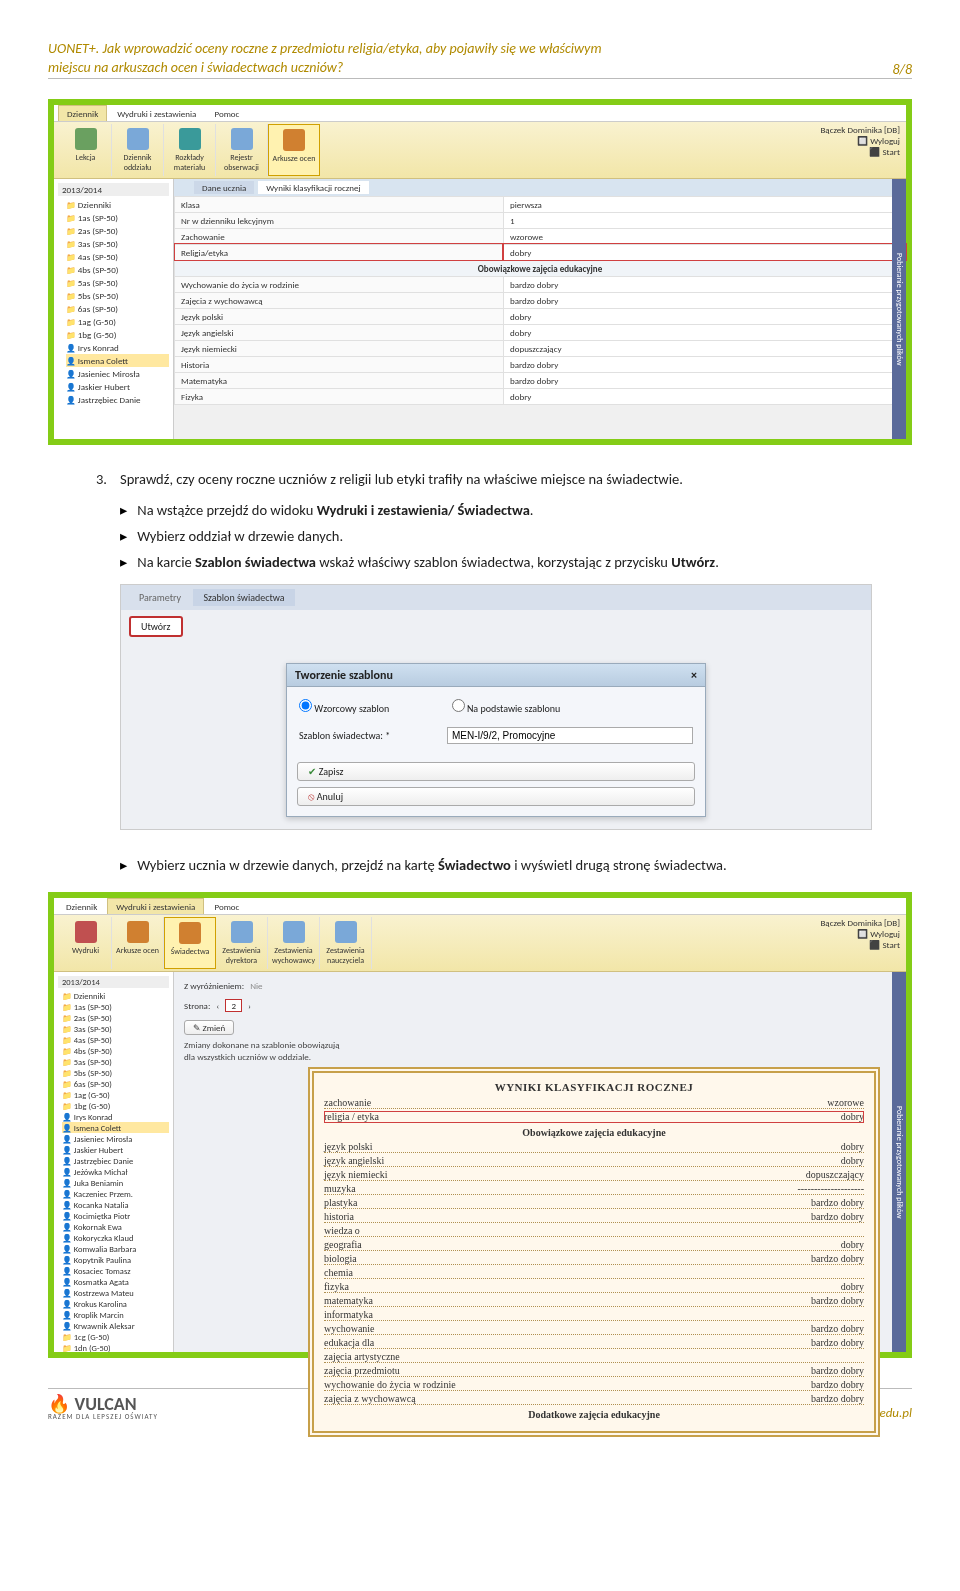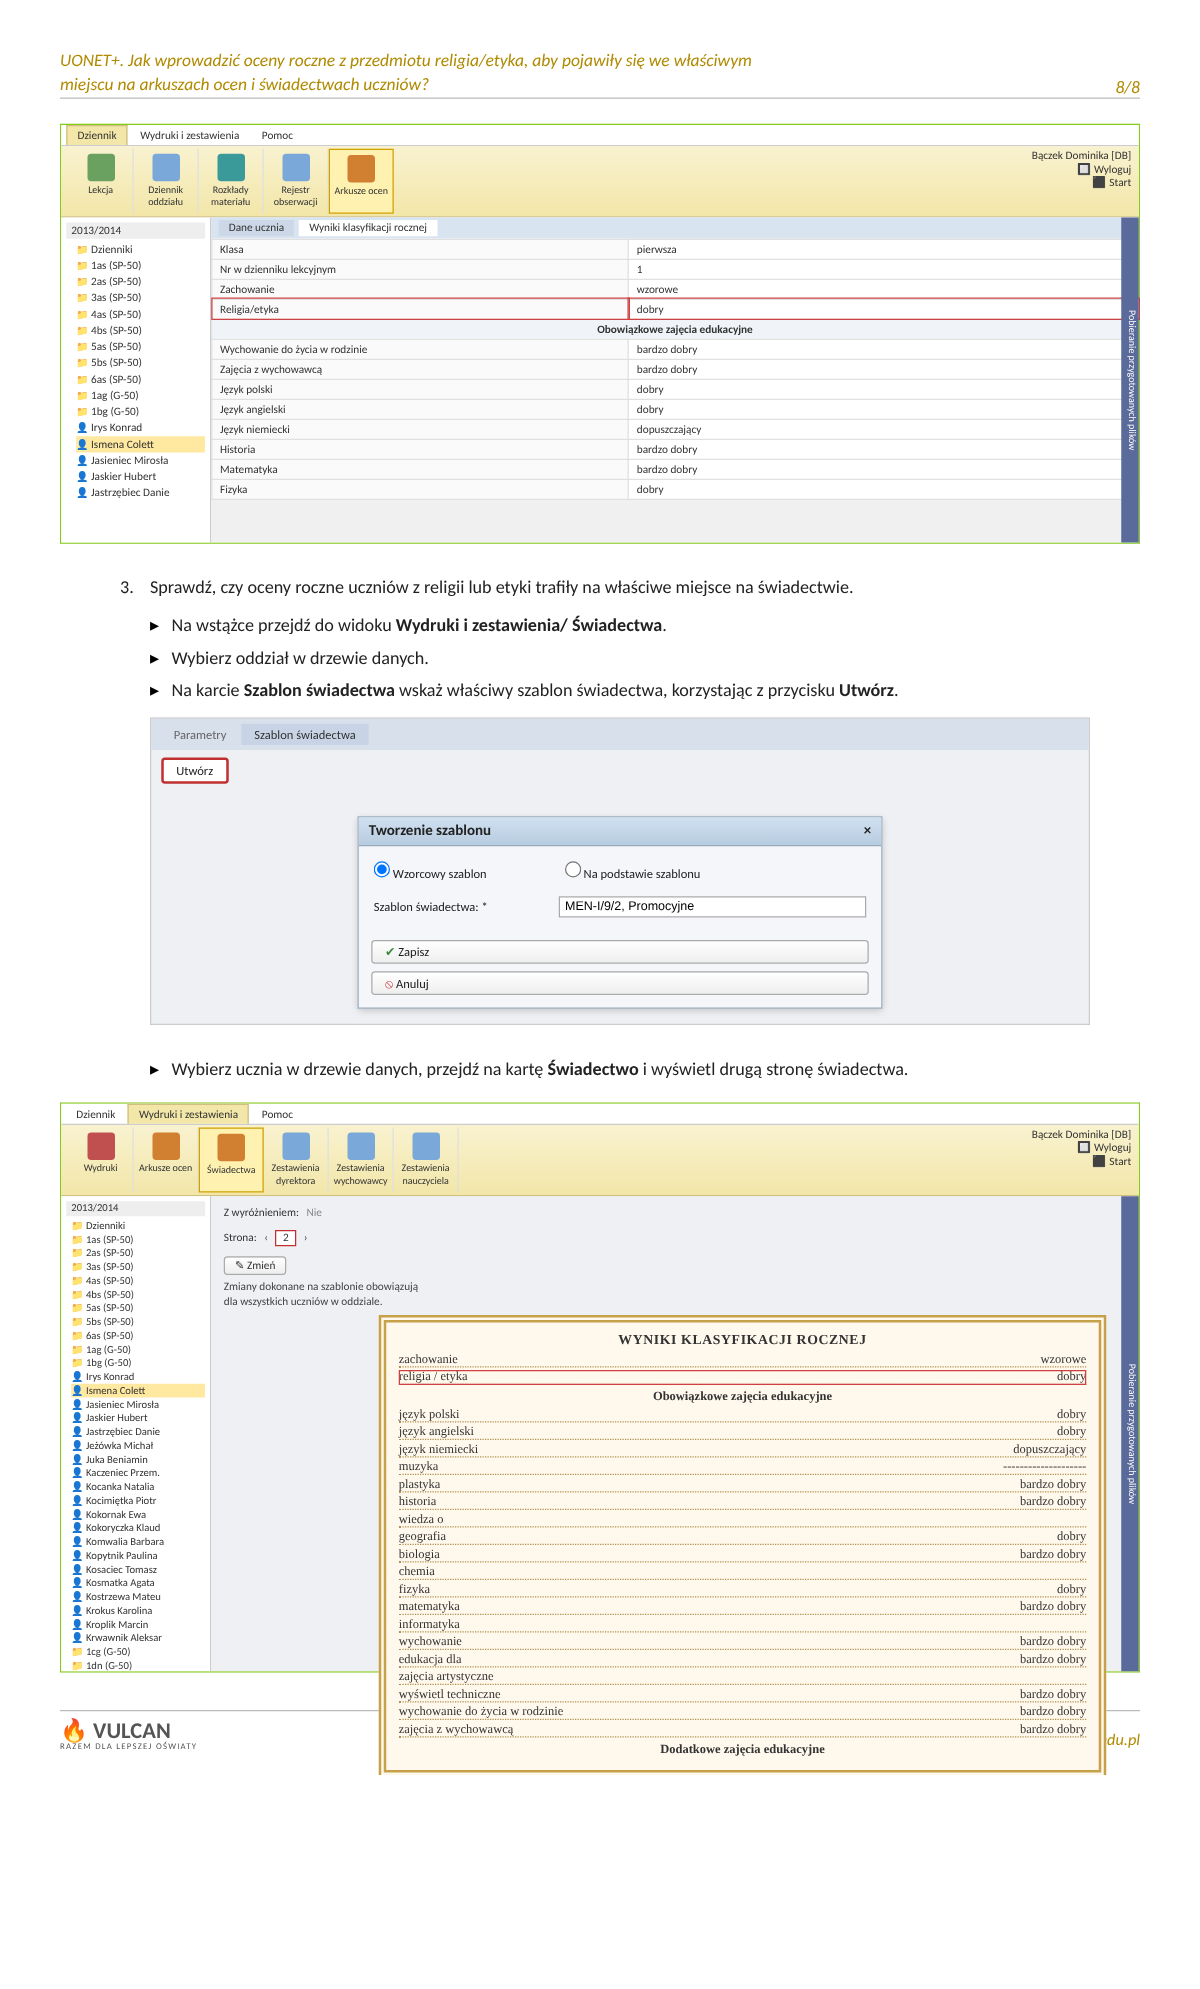--- a/index.html
+++ b/index.html
@@ -2,21 +2,21 @@
 <html><head>
 <meta charset="utf-8">
 <style>
   * { box-sizing: border-box; margin: 0; padding: 0; }
   body { font-family: Calibri, Arial, sans-serif; background: #fff; width: 960px; margin: 0 auto; color: #222; }
   .page { padding: 40px 48px 20px 48px; }
   .header-block { padding-bottom: 4px; }
   .header-title { color: #b08a00; font-style: italic; font-size: 14px; line-height: 1.35; }
   .header-line { display: flex; justify-content: space-between; align-items: flex-end; border-bottom: 1px solid #bbb; }
   .header-line .pg { color: #b08a00; font-style: italic; font-size: 14px; }
-  .screenshot { border: 1px solid #84cc16; margin: 16px 0 24px 0; background: #f7f7f7; font-size: 9px; color: #333; }
+  .screenshot { border: 6px solid #84cc16; margin: 16px 0 24px 0; background: #f7f7f7; font-size: 9px; color: #333; }
   .ribbon { display: flex; justify-content: space-between; background: linear-gradient(#f9f2d0,#f2e6a8); border-bottom: 1px solid #d0c080; padding: 2px 6px; font-size: 9px; }
   .ribbon-right { text-align: right; }
   .ribbon-tabs { background: #fff; border-bottom: 1px solid #ccc; padding: 0 4px; }
   .ribbon-tabs span { display: inline-block; padding: 2px 8px; font-size: 9px; }
   .ribbon-tabs .active { background: #f2e6a8; border: 1px solid #d0c080; border-bottom: none; }
   .toolbar { display: flex; gap: 0; background: linear-gradient(#fafafa,#eee); border-bottom: 1px solid #ccc; }
   .tbtn { width: 52px; text-align: center; padding: 4px 2px; font-size: 8px; border-right: 1px solid #e0e0e0; }
   .tbtn.active { background: #fff2b0; border: 1px solid #d0a000; }
   .tbtn .ic { width: 22px; height: 22px; margin: 0 auto 2px; background: #7aa8d8; border-radius: 3px; }
   .tbtn .ic.red { background: #c05050; }
@@ -25,21 +25,21 @@
   .tbtn .ic.orange { background: #d08030; }
   .body1 { display: flex; height: 260px; }
   .tree { width: 120px; background: #fff; border-right: 1px solid #ccc; padding: 4px; font-size: 9px; overflow: hidden; }
   .tree .year { background: #eee; padding: 1px 4px; margin-bottom: 2px; }
   .tree ul { list-style: none; margin-left: 8px; }
   .tree li { padding: 1px 0; white-space: nowrap; }
   .tree li::before { content: "📁 "; font-size: 8px; }
   .tree li.sel { background: #ffe8a0; }
   .tree li.person::before { content: "👤 "; }
   .main1 { flex: 1; background: #f0f0f0; position: relative; }
-  .subtabs { background: #d8e4f0; padding: 2px 6px; font-size: 9px; }
+  .subtabs { background: #d8e4f0; padding: 2px 20px; font-size: 9px; }
   .subtabs span { display: inline-block; padding: 1px 8px; background: #ccd8e8; margin-right: 2px; }
   .subtabs span.active { background: #fff; }
   .datatable { width: 100%; border-collapse: collapse; font-size: 9px; background: #fff; }
   .datatable td { border: 1px solid #e0e0e0; padding: 2px 6px; }
   .datatable td:first-child { width: 45%; background: #fafafa; }
   .datatable tr.hl td { outline: 1px solid #d04040; }
   .datatable .section td { text-align: center; background: #f0f4f8; font-weight: bold; }
   .sidebar-r { position: absolute; right: 0; top: 0; bottom: 0; width: 14px; background: #5a6a9a; color: #fff; writing-mode: vertical-rl; text-align: center; font-size: 8px; padding: 4px 1px; }
   .para { font-size: 14.5px; line-height: 1.5; margin: 18px 40px 8px 48px; }
   .para.num { display: flex; gap: 10px; }
@@ -406,21 +406,21 @@
               </div>
               <div class="cert-row">
                 <span>edukacja dla</span>
                 <span>bardzo dobry</span>
               </div>
               <div class="cert-row">
                 <span>zajęcia artystyczne</span>
                 <span></span>
               </div>
               <div class="cert-row">
-                <span>wyświetl techniczne</span>
+                <span>zajęcia przedmiotu</span>
                 <span>bardzo dobry</span>
               </div>
               <div class="cert-row">
                 <span>wychowanie do życia w rodzinie</span>
                 <span>bardzo dobry</span>
               </div>
               <div class="cert-row">
                 <span>zajęcia z wychowawcą</span>
                 <span>bardzo dobry</span>
               </div>

